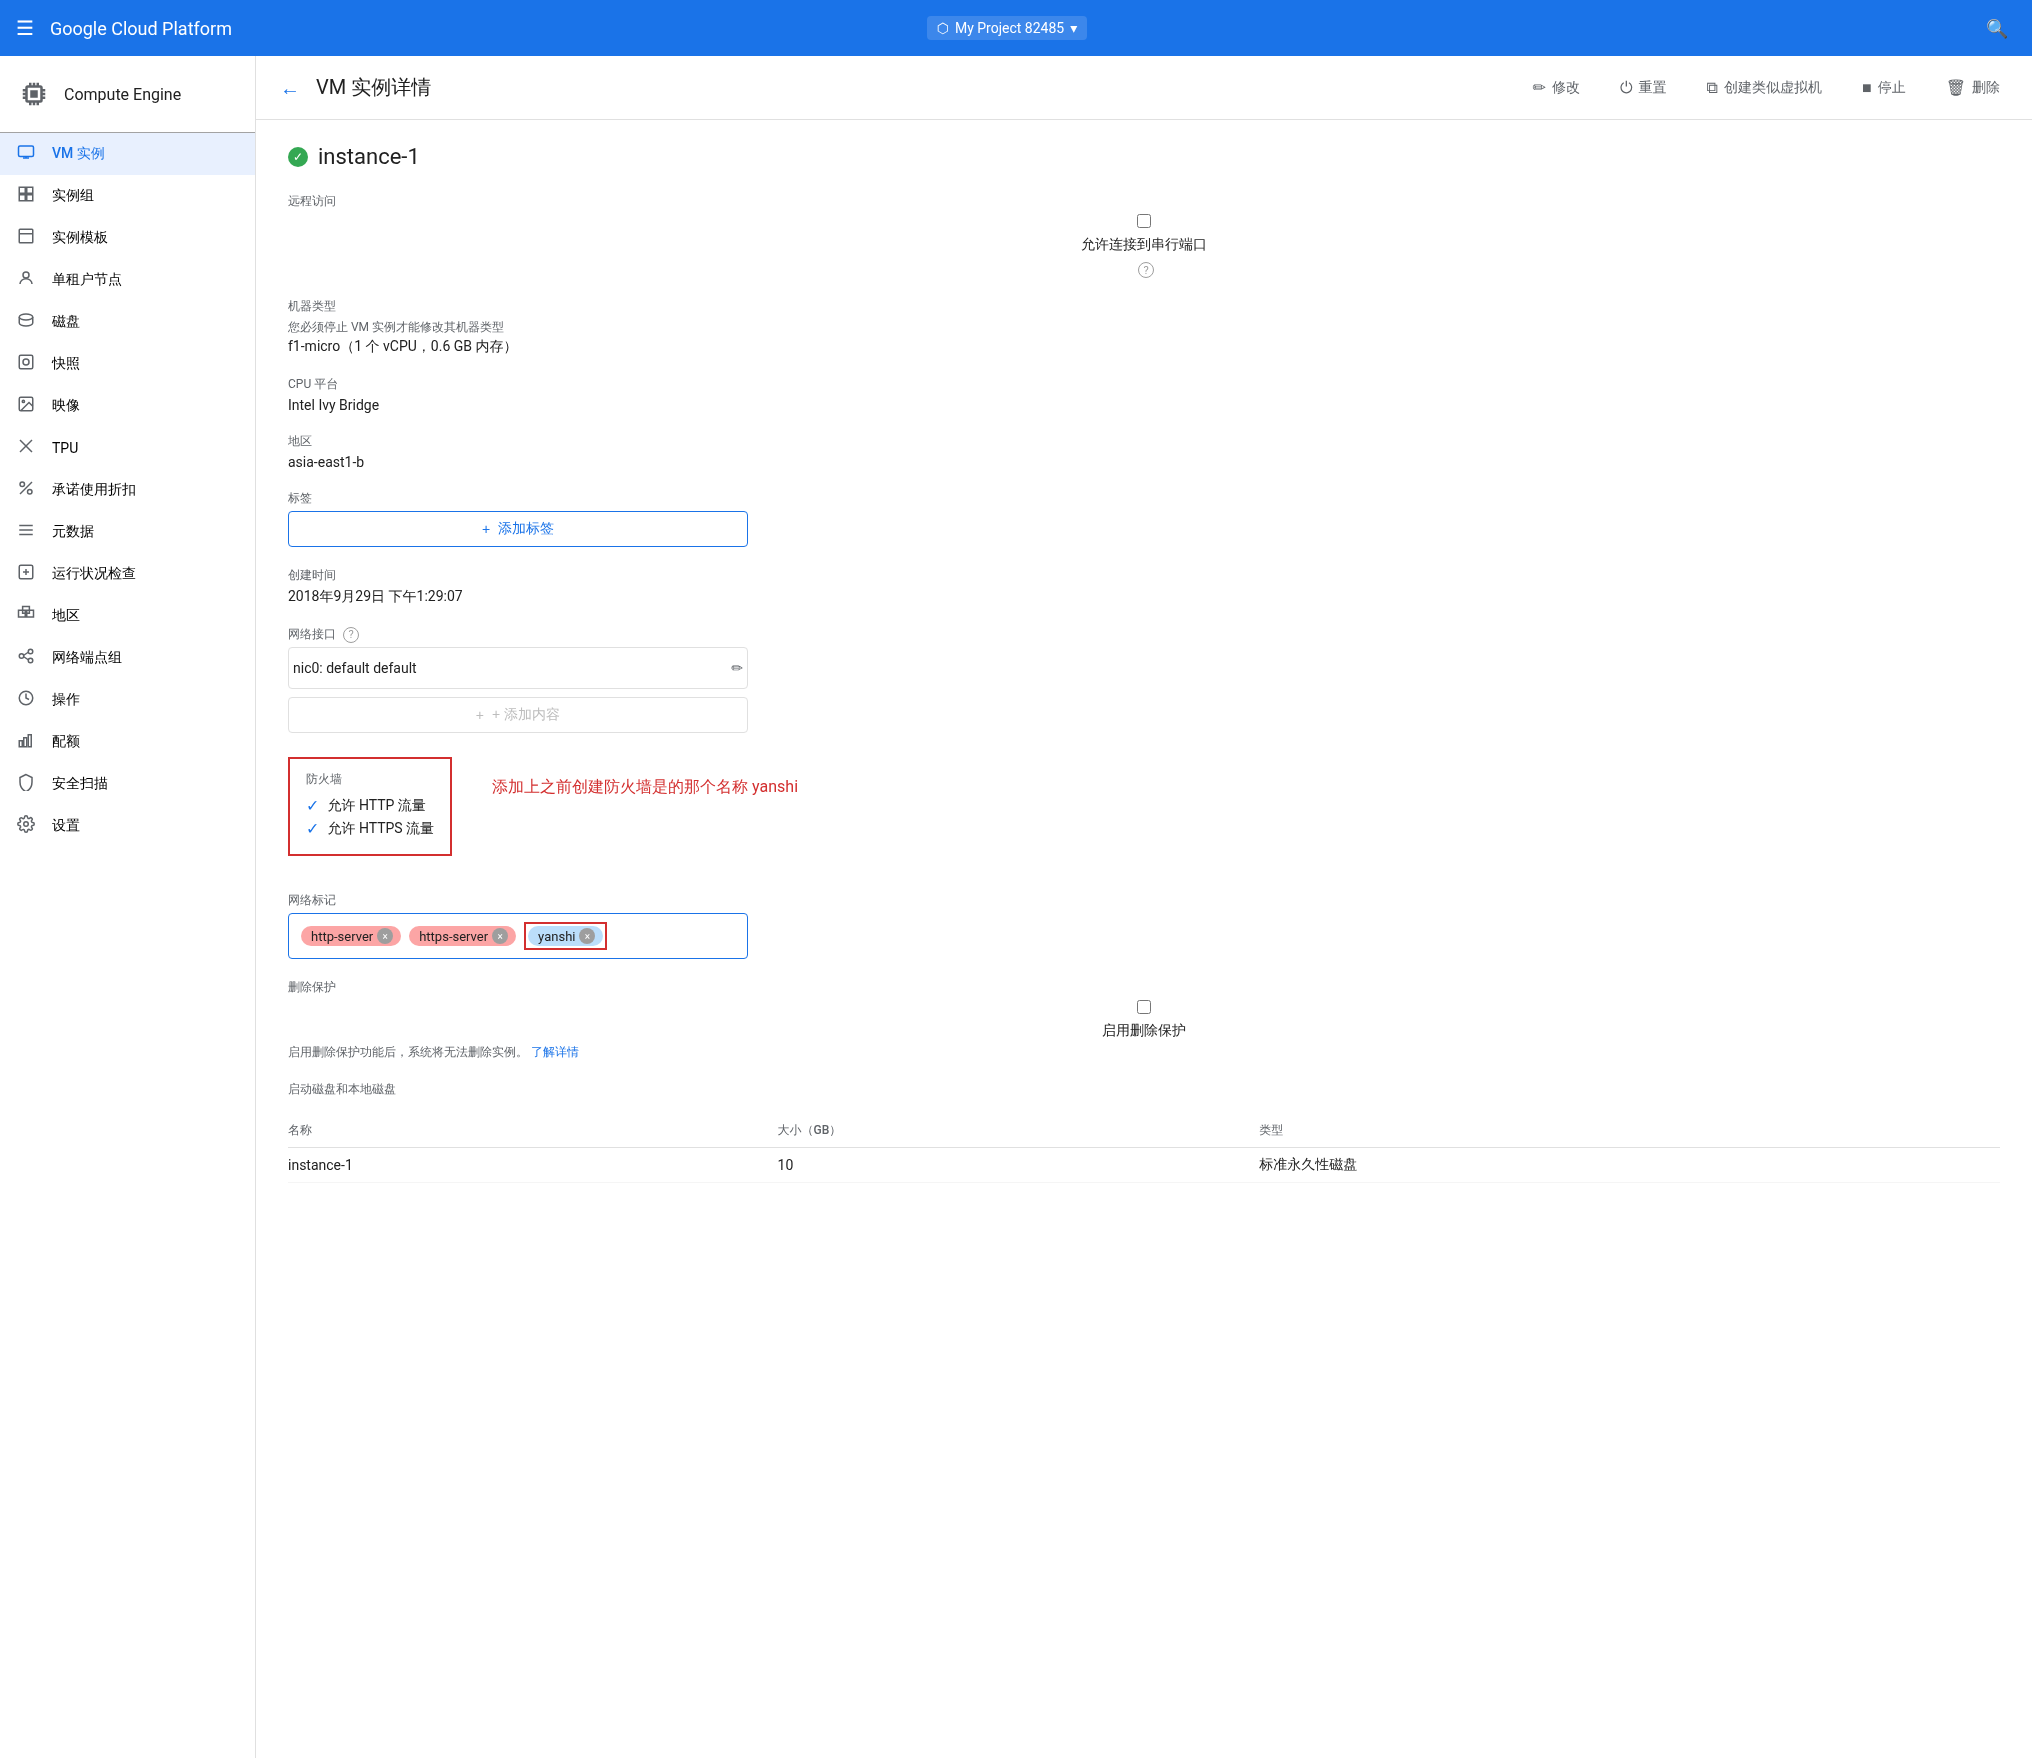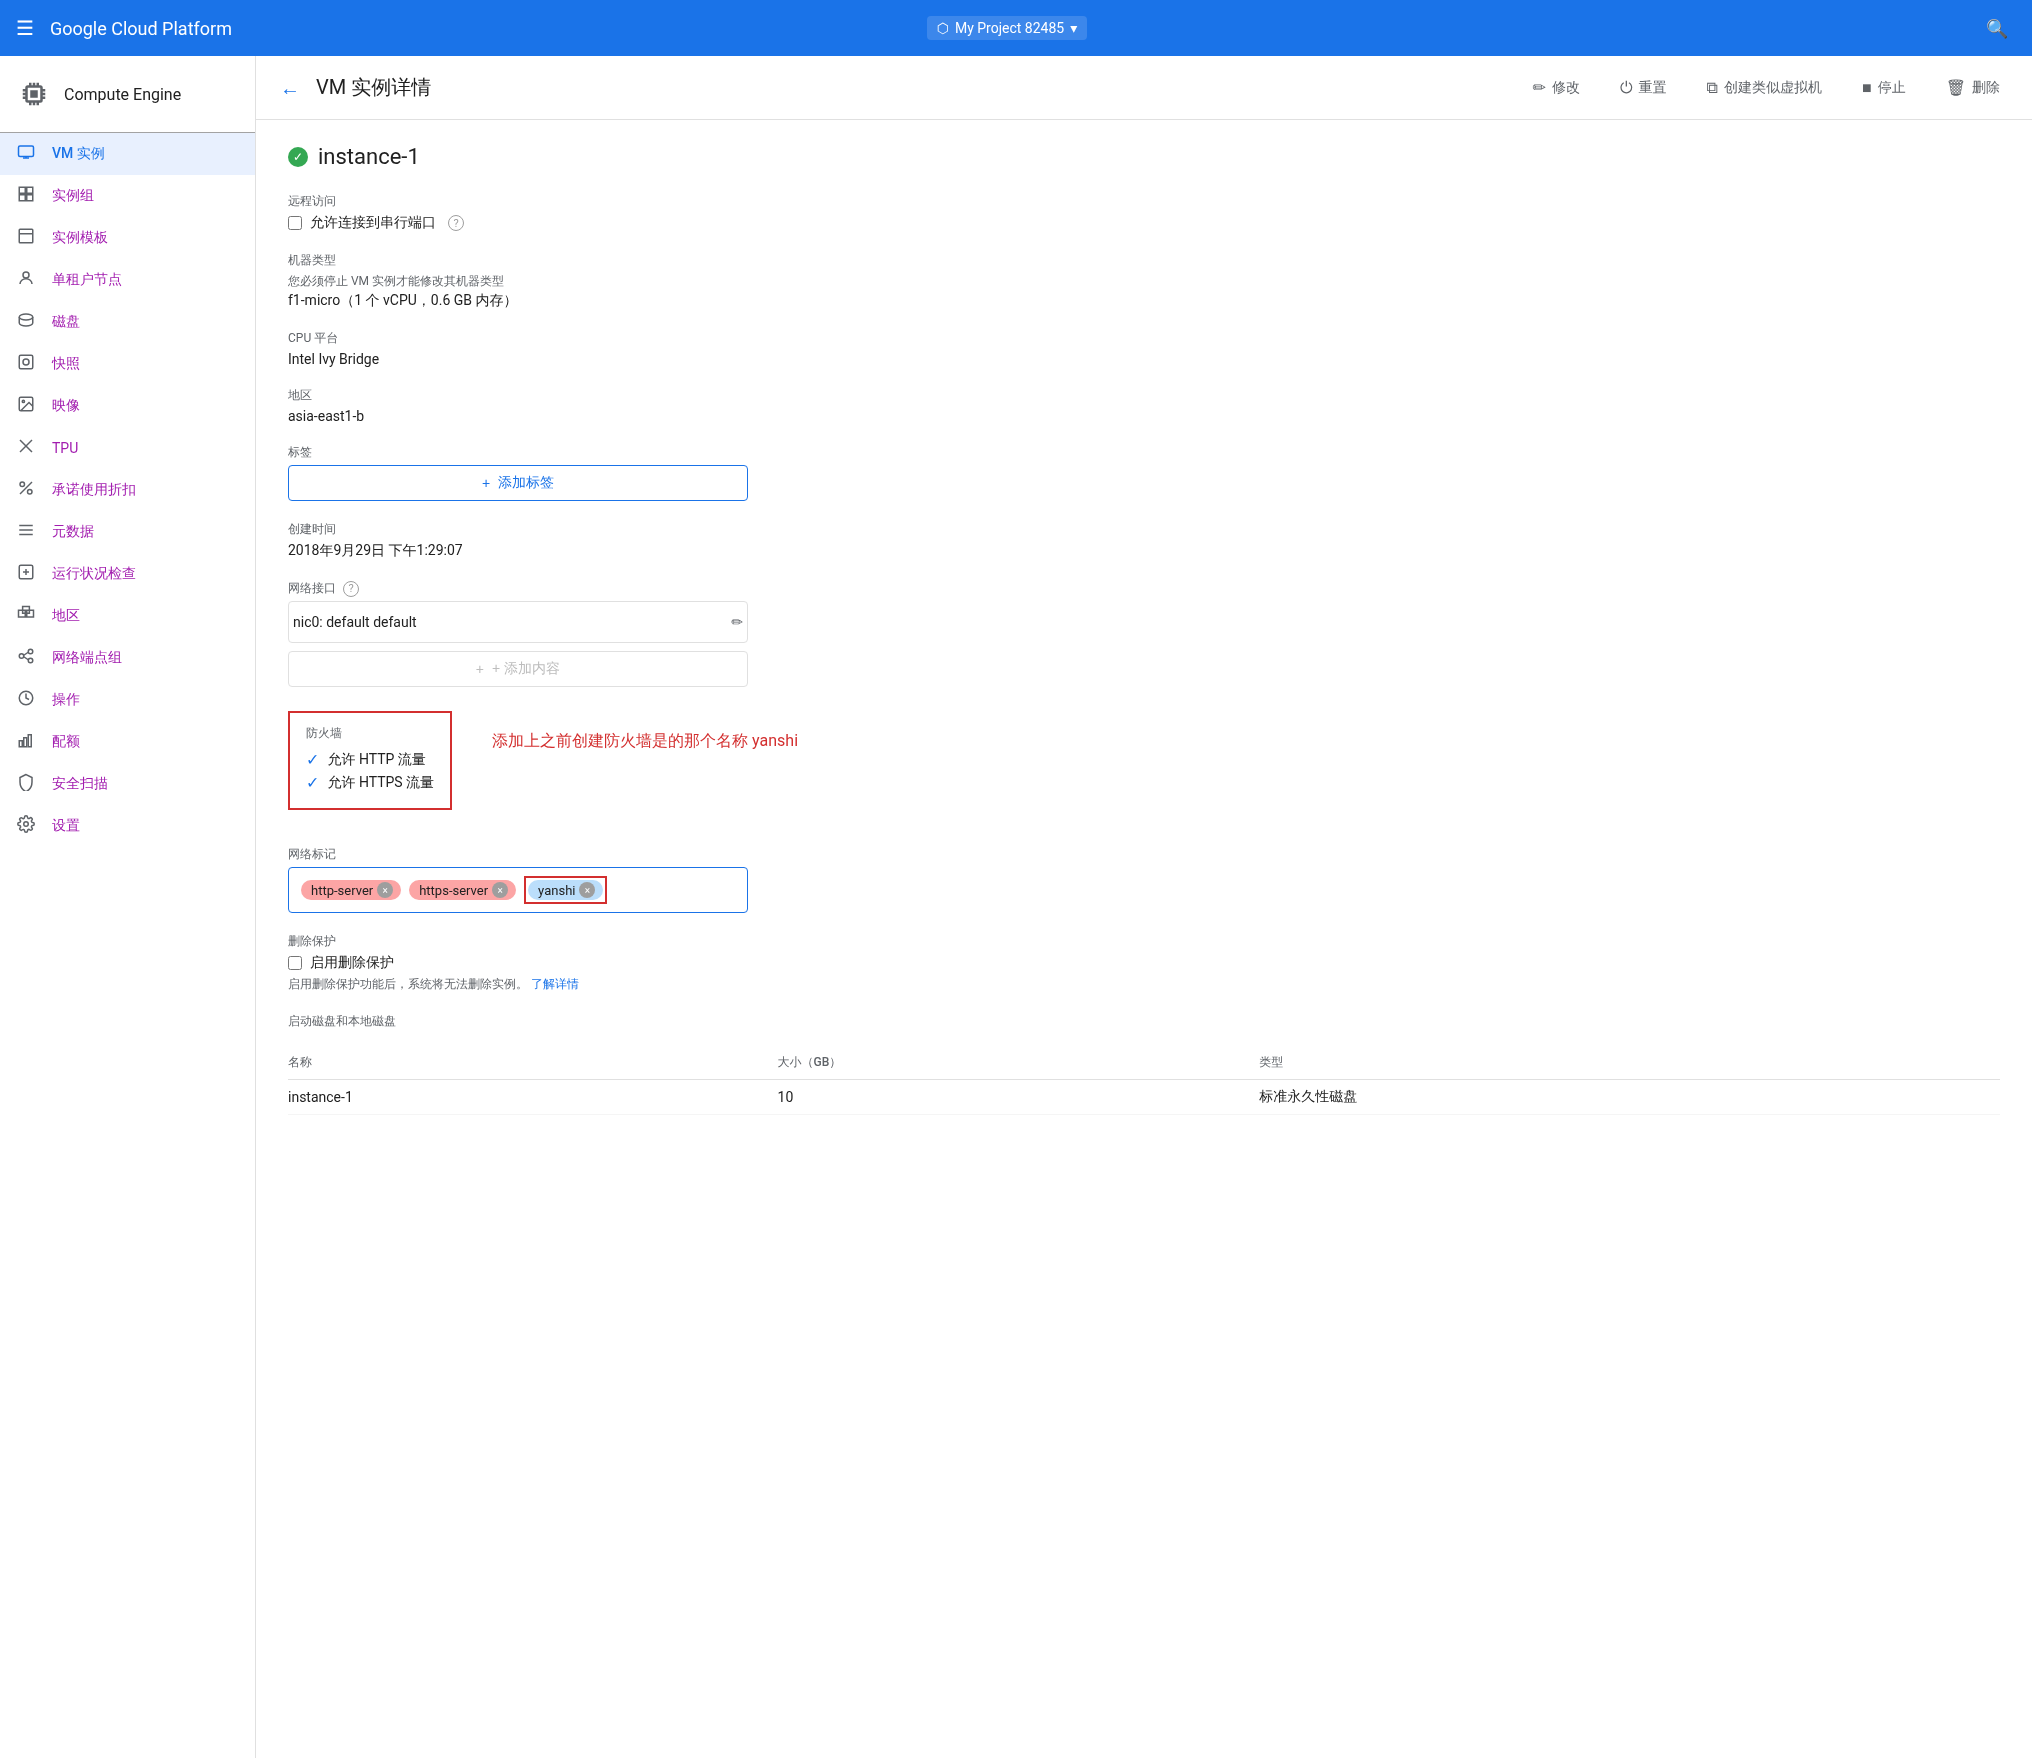--- a/index.html
+++ b/index.html
@@ -61,21 +61,21 @@
       width: 36px; height: 36px; color: #5f6368; font-size: 24px;
       display: flex; align-items: center; justify-content: center;
     }
     .sidebar-header .engine-title { font-size: 16px; font-weight: 400; color: #212121; }
     .sidebar-item {
       display: flex;
       align-items: center;
       gap: 16px;
       padding: 10px 16px;
       cursor: pointer;
-      color: #a21caf;
+      color: #000000;
       font-size: 14px;
     }
     .sidebar-item.active {
       background: #e8f0fe;
       color: #1a73e8;
     }
     .sidebar-item.active .item-label { color: #1a73e8; font-weight: 500; }
     .sidebar-item .item-icon { width: 20px; text-align: center; font-size: 16px; }
     .sidebar-item .item-label { font-size: 14px; }
 
@@ -162,20 +162,21 @@
     }
 
     
     .checkbox-row {
       display: flex;
       align-items: center;
       gap: 8px;
       font-size: 14px;
       color: #212121;
       margin-bottom: 4px;
+      flex-direction: column;
     }
     .checkbox-row input[type="checkbox"] {
       width: 14px; height: 14px;
       accent-color: #1a73e8;
     }
 
     
     .add-tag-btn {
       display: flex;
       align-items: center;

